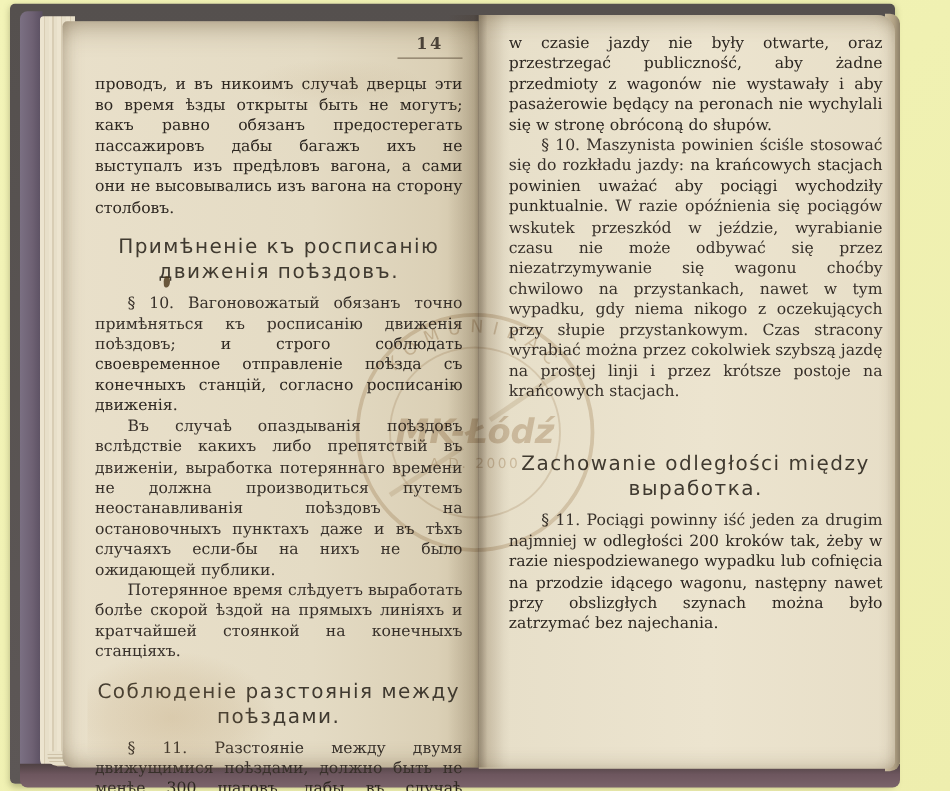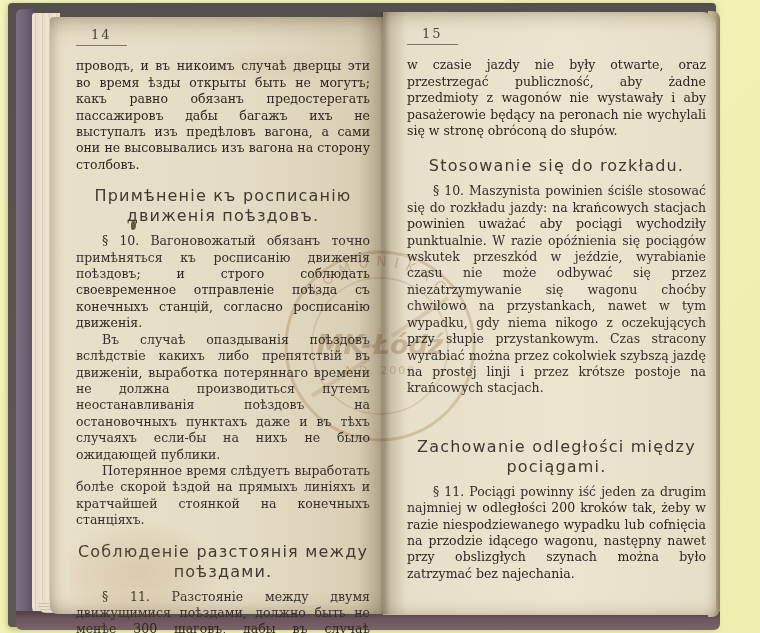--- a/index.html
+++ b/index.html
@@ -37,21 +37,21 @@
   .page-right{left:375px;top:9px;width:333px;height:603px;
         background:linear-gradient(90deg,#d6cab0 0%,#e7dfc9 6%,#ece4cf 55%,#e7dec7 100%);
         border-radius:0 14px 6px 0;
         box-shadow:inset 0 14px 20px -14px rgba(95,75,45,.45),
                    inset 0 -12px 18px -14px rgba(95,75,45,.4),
                    inset -8px 0 12px -8px rgba(95,75,45,.3);
         padding:14px 10px 0 24px;box-sizing:border-box;}
   .gutter{position:absolute;left:350px;top:9px;width:50px;height:602px;pointer-events:none;
         background:linear-gradient(90deg,rgba(60,40,20,0) 0%,rgba(60,40,20,.16) 42%,rgba(35,22,10,.30) 52%,rgba(60,40,20,.12) 64%,rgba(60,40,20,0) 100%);}
   
-  .pagenum-row{text-align:left;margin-bottom:12px;}
+  .pagenum-row{text-align:right;margin-bottom:12px;font-weight:bold;}
   .pagenum{display:inline-block;padding:0 15px 2px;letter-spacing:2px;color:#4a4238;
         border-bottom:1px solid #837660;font-size:13px;}
   p{margin:0;text-align:justify;}
   .indent{text-indent:26px;}
   .b{font-weight:normal;color:#2d2721;}
   .ru p{font-weight:500;}
   .heading{font-family:"DejaVu Sans", sans-serif;font-weight:400;color:#403a30;
         text-align:center;font-size:16px;line-height:20px;letter-spacing:1.2px;
         margin:12px 0 7px;text-indent:0;}
   .ru .heading{margin:13px 0 7px;}
@@ -89,27 +89,23 @@
       <p class="indent">Въ случаѣ опаздыванія поѣздовъ вслѣдствіе какихъ либо препятствій въ движеніи, выработка потеряннаго времени не должна производиться путемъ неостанавливанія поѣздовъ на остановочныхъ пунктахъ даже и въ тѣхъ случаяхъ если-бы на нихъ не было ожидающей публики.</p>
       <p class="indent">Потерянное время слѣдуетъ выработать болѣе скорой ѣздой на прямыхъ линіяхъ и кратчайшей стоянкой на конечныхъ станціяхъ.</p>
       <p class="heading">Соблюденіе разстоянія между поѣздами.</p>
       <p class="indent"><span>§ 11. Разстояніе между двумя движущимися поѣздами, должно быть не менѣе </span><span class="b">300 шаговъ, дабы въ случаѣ неожиданнаго происшествія, либо обратнаго хода идущаго впереди поѣзда, слѣдующій за нимъ поѣздъ могъ быть остановленъ безъ набѣга на первый, даже на скользкихъ рельсахъ.</span></p>
       <div class="stain1"></div>
       <div class="stain2"></div>
       <div class="blot"></div>
     </div>
 
     <div class="page page-right" lang="pl">
-      <div class="pagenum-row">
-        <span class="pagenum">15</span>
-      </div>
       <p class="b">w czasie jazdy nie były otwarte, oraz przestrzegać publiczność, aby żadne przedmioty z wagonów nie wystawały i aby pasażerowie będący na peronach nie wychylali się w stronę obróconą do słupów.</p>
-      <p class="heading" style="margin-top:17px;">Stosowanie się do rozkładu.</p>
       <p class="indent"><span>§ 10. Maszynista powinien ściśle stosować się do rozkładu jazdy: </span><span class="b">na krańcowych stacjach powinien uważać aby pociągi wychodziły punktualnie. </span><span>W razie opóźnienia się pociągów wskutek przeszkód w jeździe, wyrabianie czasu nie może odbywać się przez niezatrzymywanie się wagonu choćby chwilowo na przystankach, nawet w tym wypadku, gdy niema nikogo z oczekujących przy słupie przystankowym. Czas stracony wyrabiać można przez cokolwiek szybszą jazdę na prostej linji i przez krótsze postoje na krańcowych stacjach.</span></p>
-      <p class="heading gap-large">Zachowanie odległości między pociągami.</p>
+      <p class="heading gap-large">Zachowanie odległości między выработка.</p>
       <p class="indent"><span>§ 11. Pociągi powinny iść jeden za drugim najmniej </span><span class="b">w odległości 200 kroków tak, żeby w razie niespodziewanego wypadku lub cofnięcia na przodzie idącego wagonu, następny nawet przy obslizgłych szynach można było zatrzymać bez najechania.</span></p>
     </div>
 
     <div class="gutter"></div>
 
     <svg class="stamp" viewBox="0 0 200 200">
       <circle cx="100" cy="100" r="94" fill="none" stroke="rgba(150,110,60,.45)" stroke-width="3"></circle>
       <circle cx="100" cy="100" r="68" fill="none" stroke="rgba(150,110,60,.35)" stroke-width="1.5"></circle>
       <path id="arcTop" d="M 20,100 A 80,80 0 0 1 180,100" fill="none"></path>
       <line x1="32" y1="150" x2="90" y2="112" stroke="rgba(150,110,60,.3)" stroke-width="4"></line>

